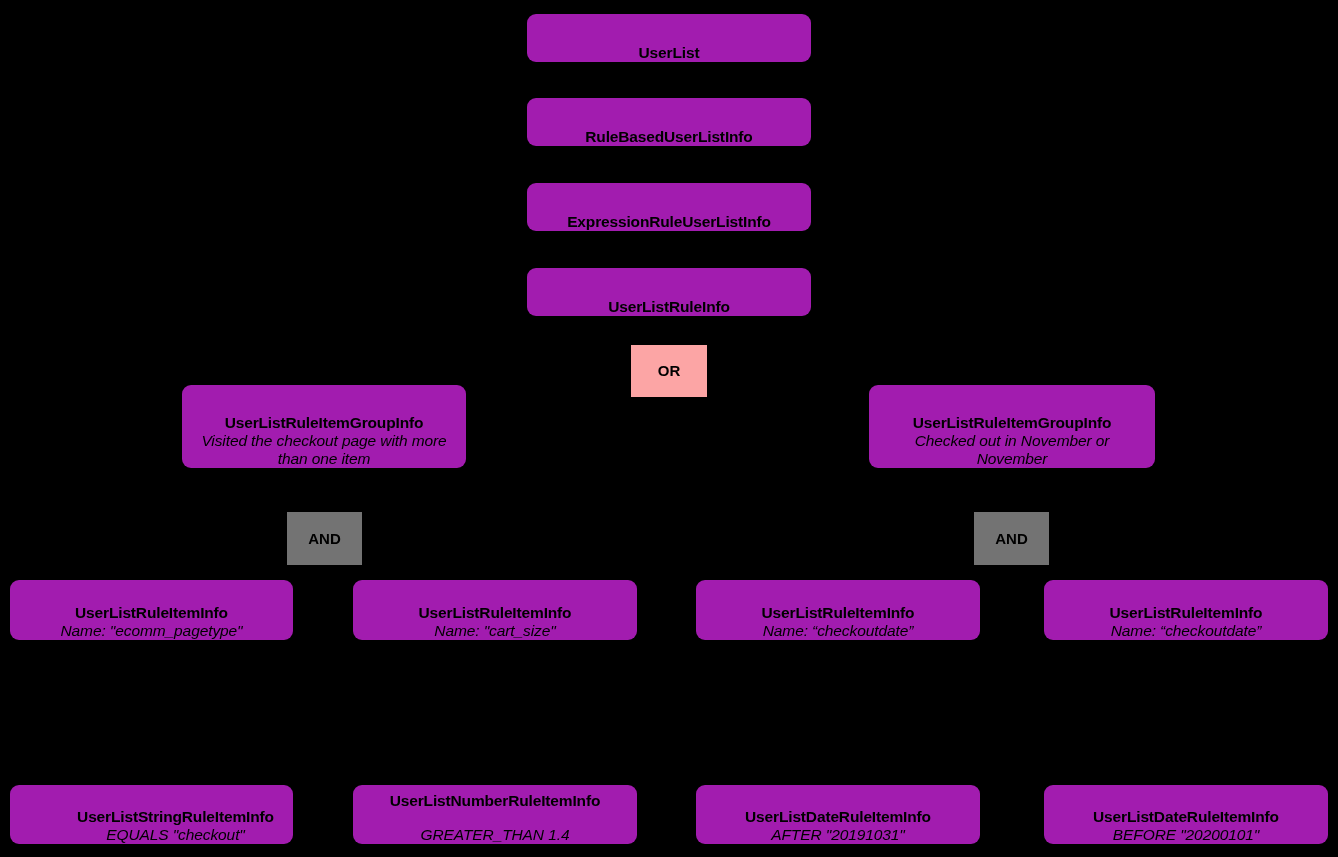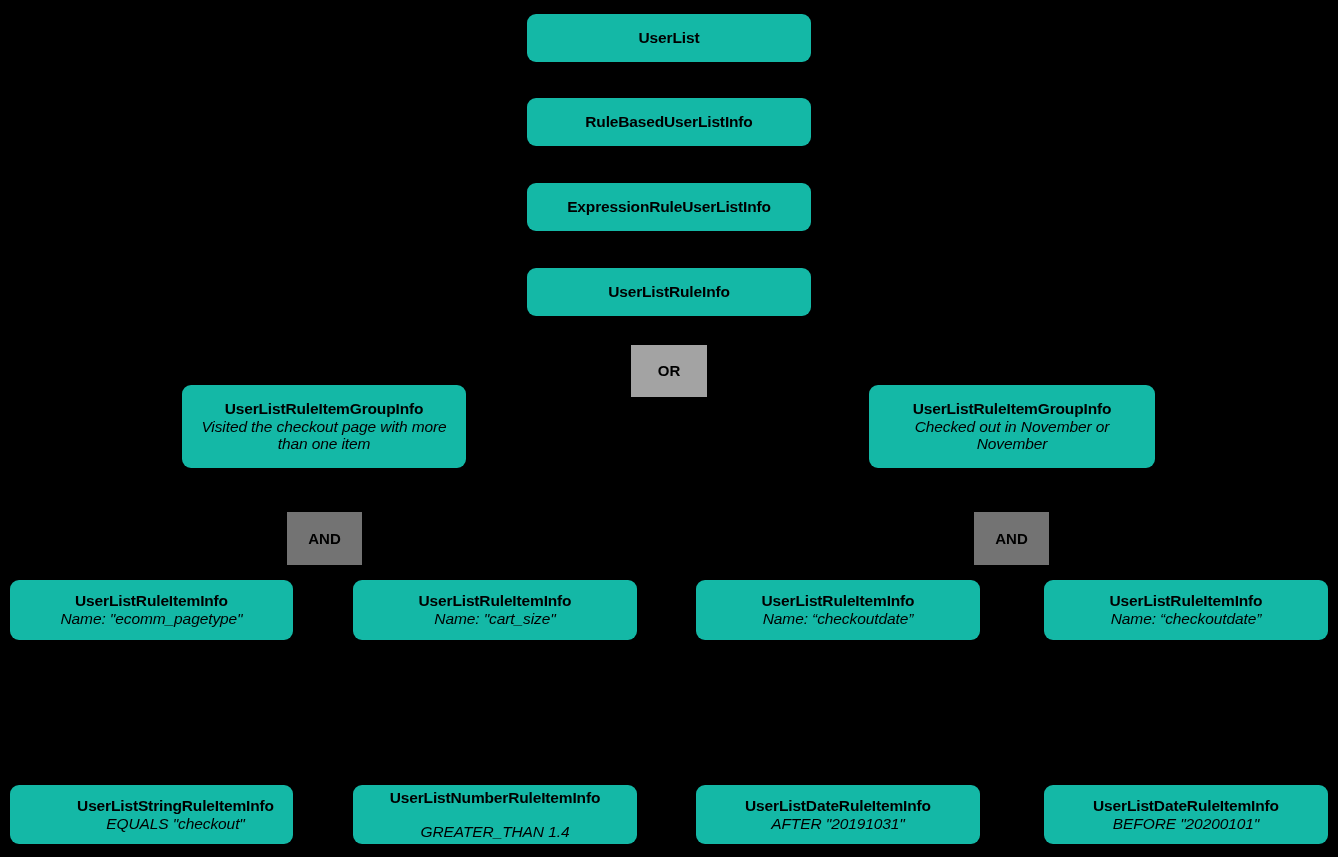--- a/index.html
+++ b/index.html
@@ -31,28 +31,29 @@
     box-sizing: border-box;
     display: flex;
     flex-direction: column;
     align-items: center;
     justify-content: center;
     text-align: center;
     color: #000000;
     line-height: 1.16;
   }
   .node.entity {
-    background: #14b8a6;
+    background: #a21caf;
     border-radius: 9px;
+    justify-content: flex-end;
   }
   .node.op {
     border-radius: 0;
   }
   .node.op.or {
-    background: #a3a3a3;
+    background: #fca5a5;
   }
   .node.op.and {
     background: #737373;
   }
   .title {
     font-weight: bold;
     font-size: 15.5px;
     letter-spacing: -0.15px;
     white-space: nowrap;
   }

